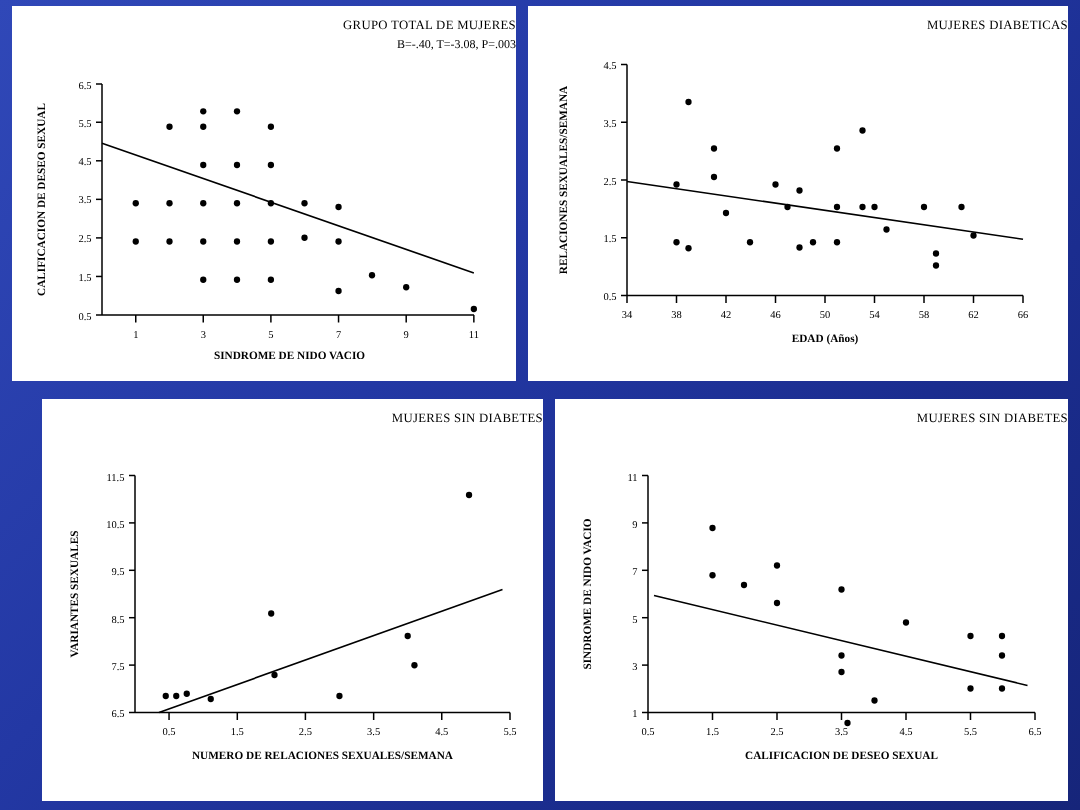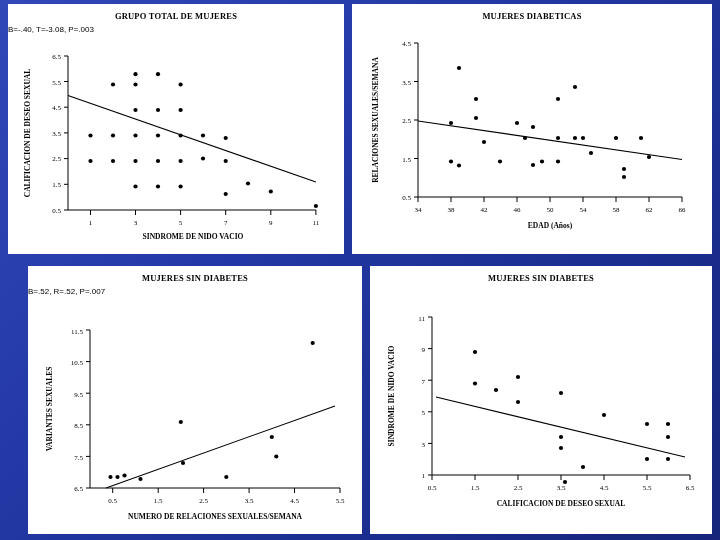--- a/index.html
+++ b/index.html
@@ -16,34 +16,34 @@
     position:absolute;
     background:#ffffff;
     box-sizing:border-box;
   }
   #panel-tl{left:8px;  top:4px;   width:336px;height:250px;}
   #panel-tr{left:352px;top:4px;   width:360px;height:250px;}
   #panel-bl{left:28px; top:266px; width:334px;height:268px;}
   #panel-br{left:370px;top:266px; width:342px;height:268px;}
 
   .chart-title{
-    text-align:center;
+    text-align:right;
     font-size:8.5px;
-    font-weight:bold;
+    font-weight:normal;
     letter-spacing:.2px;
     color:#000;
     margin-top:7px;
     font-family:"Liberation Serif", serif;
   }
   .chart-sub{
-    text-align:left;
+    text-align:right;
     font-size:8px;
     color:#000;
     margin-top:4px;
-    font-family:Liberation Sans, sans-serif;
+    font-family:Liberation Serif, serif;
   }
   .plotwrap{position:relative;width:100%;height:calc(100% - 34px);}
   svg{display:block;width:100%;height:100%;}
   .axisline{stroke:#000;stroke-width:1;}
   .tick{stroke:#000;stroke-width:1;}
   .ticklbl{font-family:"Liberation Serif", serif;font-size:7px;fill:#000;}
   .axlbl{font-family:"Liberation Serif", serif;font-size:7.5px;font-weight:bold;fill:#000;}
   .axlbl-y{font-family:"Liberation Serif", serif;font-size:7.5px;font-weight:bold;fill:#000;}
   .pt{fill:#000;}
   .fitline{stroke:#000;stroke-width:1.1;fill:none;}
@@ -195,21 +195,20 @@
           <circle class="pt" cx="289" cy="117" r="2.1"></circle>
           <circle class="pt" cx="297" cy="136" r="2.1"></circle>
         </g>
         <line class="fitline" x1="66" y1="100" x2="330" y2="138.5"></line>
       </svg>
     </div>
   </div>
 
   <div class="panel" id="panel-bl">
     <div class="chart-title">MUJERES SIN DIABETES</div>
-    <div class="chart-sub">B=.52, R=.52, P=.007</div>
     <div class="plotwrap">
       <svg viewBox="0 0 334 234" preserveAspectRatio="none">
         <g>
           <line class="axisline" x1="62" y1="34" x2="62" y2="192"></line>
           <line class="tick" x1="58" y1="192" x2="62" y2="192"></line>
           <line class="tick" x1="58" y1="160.4" x2="62" y2="160.4"></line>
           <line class="tick" x1="58" y1="128.8" x2="62" y2="128.8"></line>
           <line class="tick" x1="58" y1="97.2" x2="62" y2="97.2"></line>
           <line class="tick" x1="58" y1="65.6" x2="62" y2="65.6"></line>
           <line class="tick" x1="58" y1="34" x2="62" y2="34"></line>

